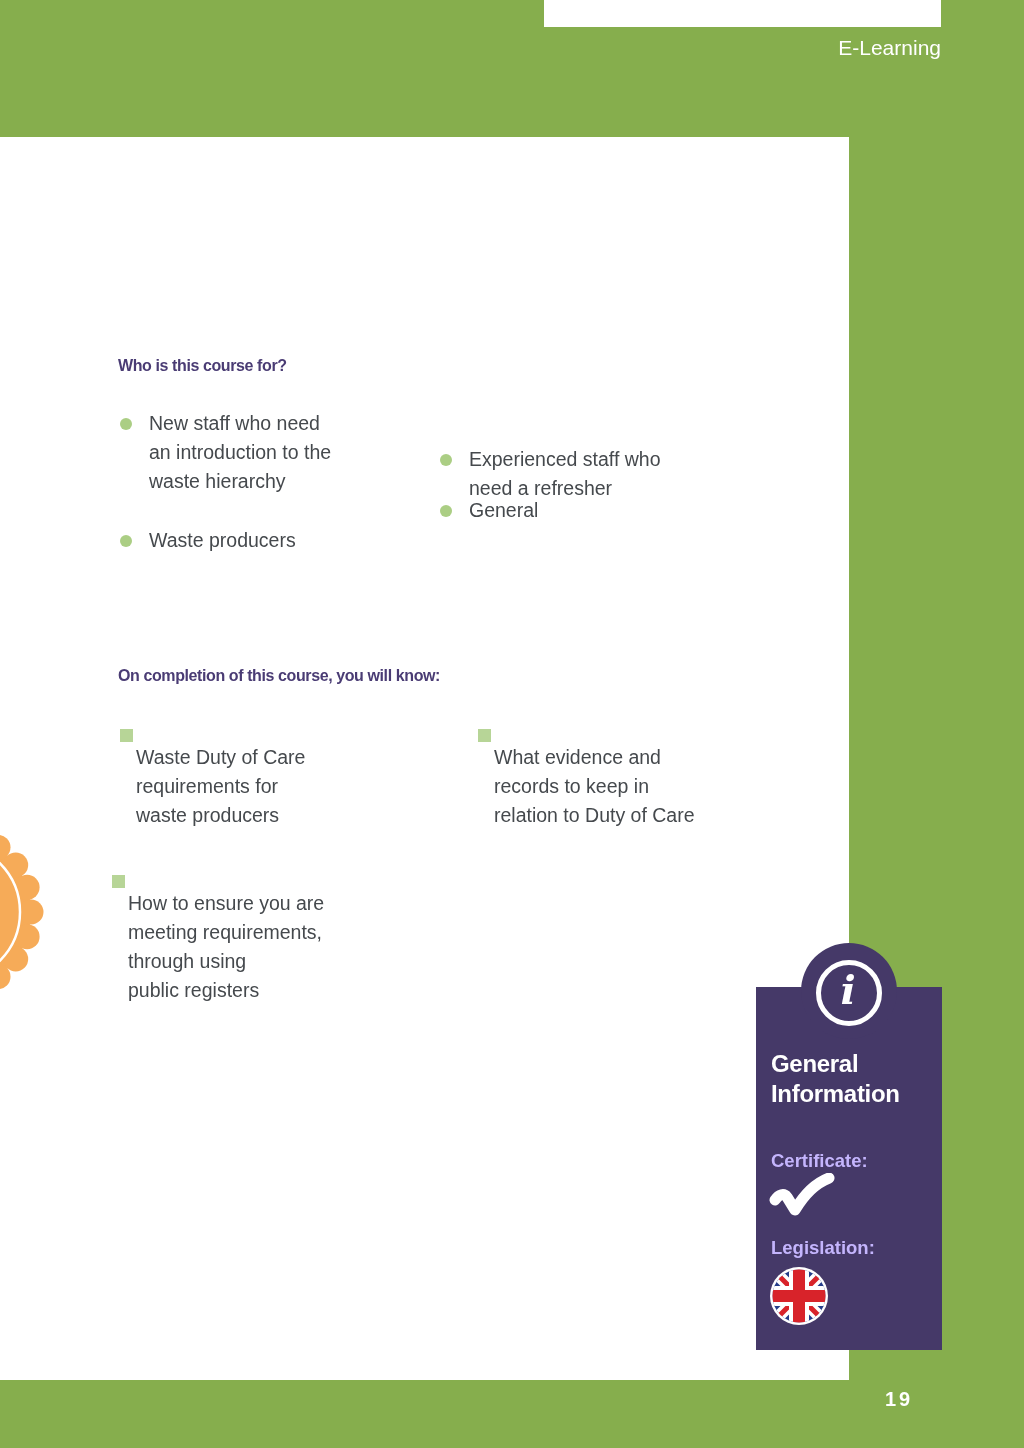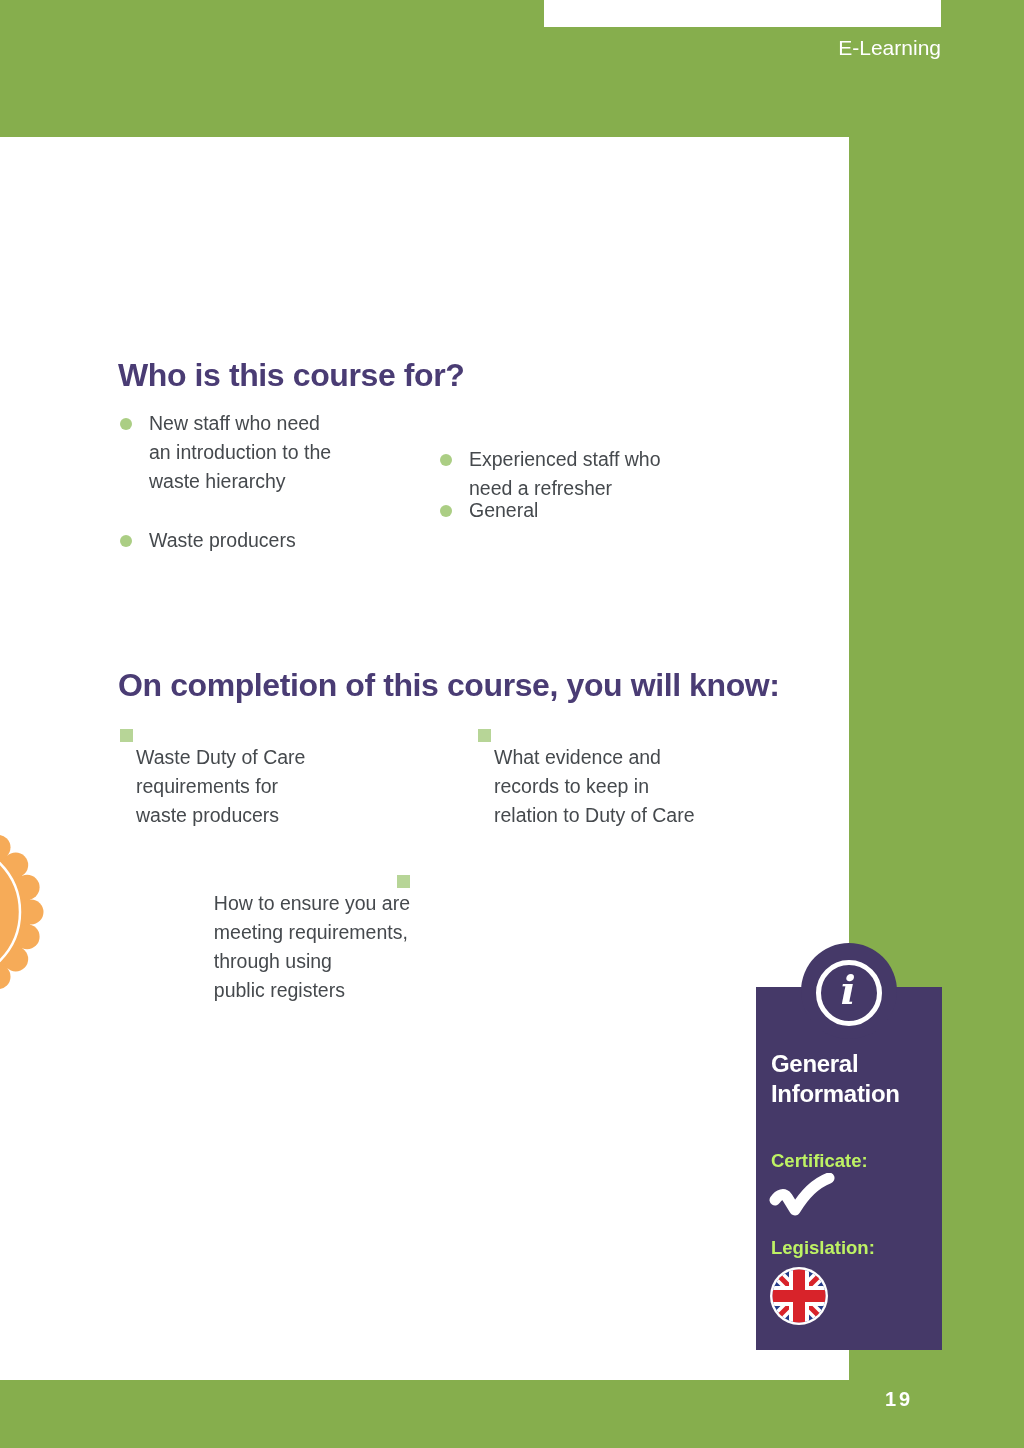--- a/index.html
+++ b/index.html
@@ -19,21 +19,21 @@
     position:absolute; left:544px; top:36px; width:397px;
     text-align:right; color:#ffffff; font-size:21px; font-weight:400;
   }
 
   .content-panel {
     position:absolute; left:0; top:137px; width:849px; height:1243px;
     background:#ffffff;
   }
 
   .section-heading {
-    position:absolute; color:#4a3c74; font-weight:700; font-size:32px;
+    position:absolute; color:#4a3c74; font-weight:700; font-size:16px;
     letter-spacing:-0.4px; white-space:nowrap;text-align:right;
   }
   #audience-heading { left:118px; top:220px; }
   #outcomes-heading { left:118px; top:530px; }
 
   .bullet-item {
     position:absolute; display:flex; align-items:flex-start;
   }
   .bullet-dot {
     width:12px; height:12px; border-radius:50%; background:#abce84;
@@ -71,21 +71,21 @@
   }
   .info-glyph {
     font-family:"DejaVu Serif", serif; font-style:italic; font-weight:700;
     font-size:40px; color:#ffffff; line-height:1; transform:translate(-1px,-3px);
   }
   .info-title {
     position:absolute; left:15px; top:62px; color:#ffffff; font-weight:700;
     font-size:24px; line-height:30px; white-space:pre-line; letter-spacing:-0.3px;
   }
   .info-label {
-    position:absolute; left:15px; color:#bef264; font-weight:700; font-size:18.5px;
+    position:absolute; left:15px; color:#c4b5fd; font-weight:700; font-size:18.5px;
   }
   #certificate-label { top:163px; }
   #legislation-label { top:250px; }
   .check-svg { position:absolute; left:12px; top:186px; }
   .flag-svg { position:absolute; left:13px; top:279px; }
 
   .page-number {
     position:absolute; left:849px; top:1388px; width:100px; text-align:center;
     color:#ffffff; font-weight:700; font-size:20px; letter-spacing:3px;
   }
@@ -129,21 +129,21 @@
       <span class="outcome-text">Waste Duty of Care
 requirements for
 waste producers</span>
     </div>
     <div class="outcome-item" style="left:438px; top:592px; width:300px;padding-left:40px;">
       <span class="accent-bar"></span>
       <span class="outcome-text">What evidence and
 records to keep in
 relation to Duty of Care</span>
     </div>
-    <div class="outcome-item" style="left:120px; top:738px; width:290px;align-items:flex-end;">
+    <div class="outcome-item" style="left:112px; top:738px; width:290px;">
       <span class="accent-bar"></span>
       <span class="outcome-text">How to ensure you are
 meeting requirements,
 through using
 public registers</span>
     </div>
   </div>
 
   <svg class="rosette" viewBox="-100 -100 200 200" aria-hidden="true">
     <g fill="#f6ab58">

